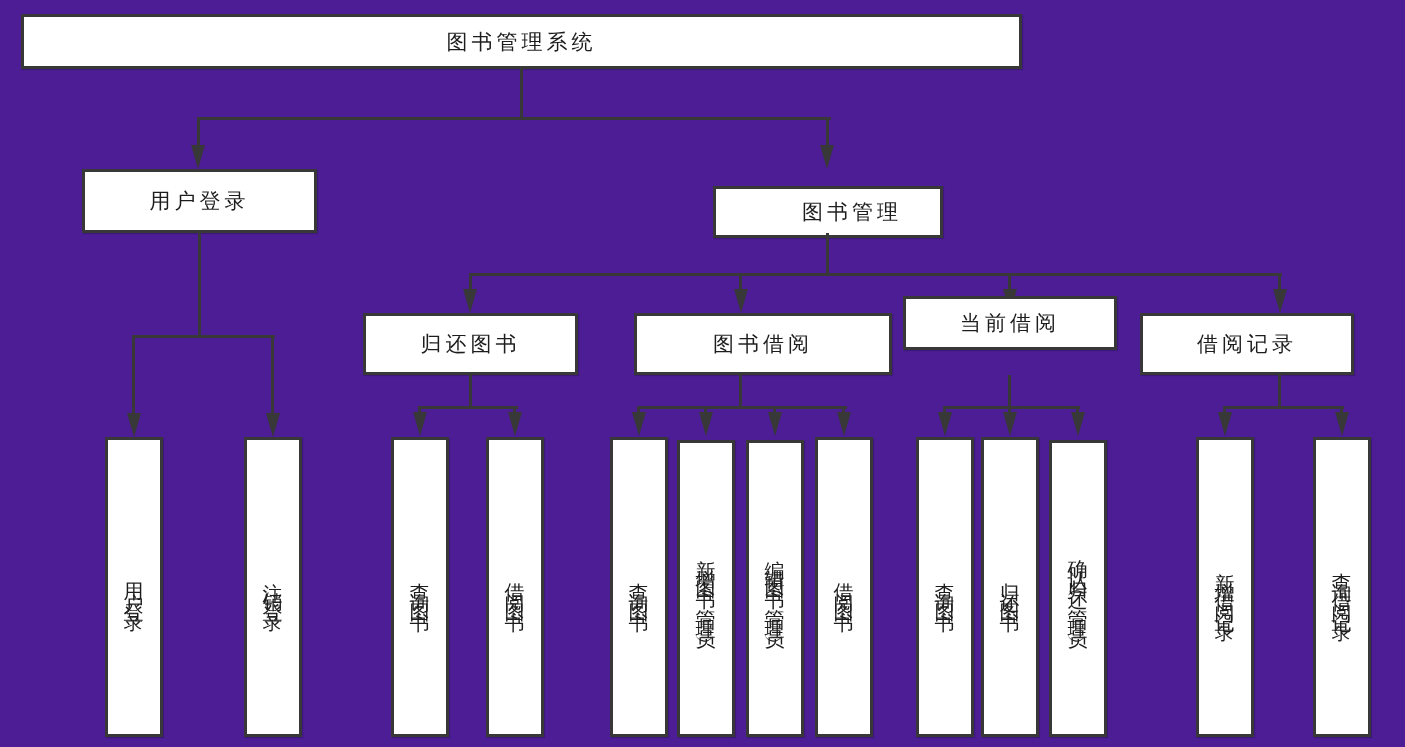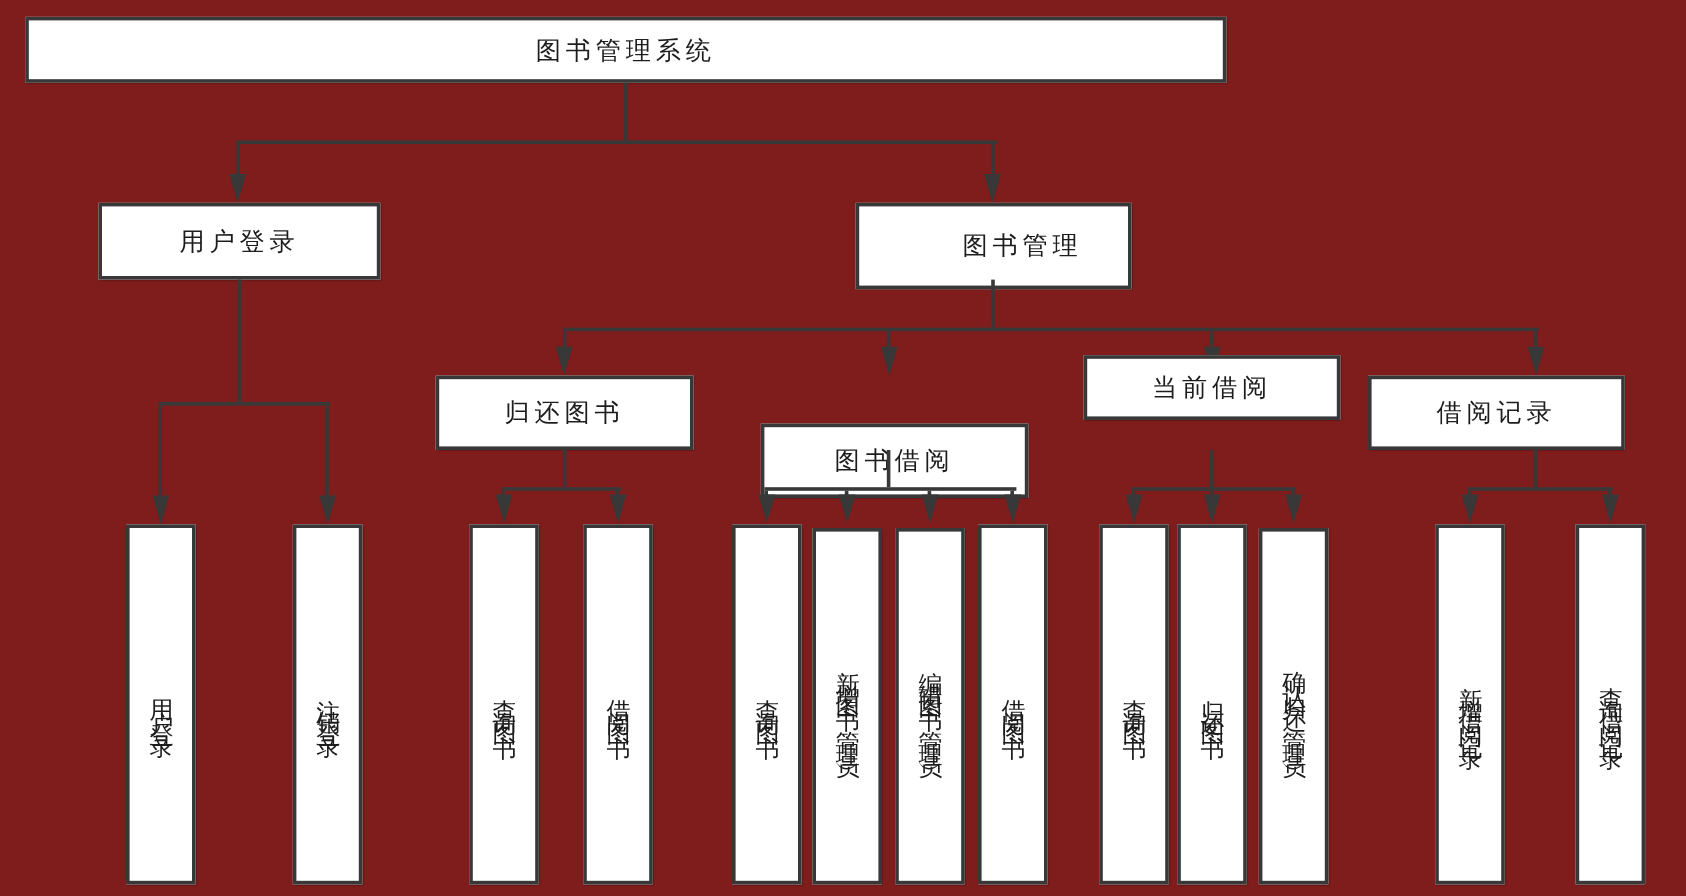--- a/index.html
+++ b/index.html
@@ -1,17 +1,17 @@
 <!DOCTYPE html>
 <html><head>
 <meta charset="utf-8">
 <style>
   html,body{margin:0;padding:0;background:#ffffff;}
   #stage{
-    position:relative;width:1405px;height:747px;background:#7f1d1d;overflow:hidden;
+    position:relative;width:1405px;height:747px;background:#4c1d95;overflow:hidden;
     font-family:"Liberation Sans","DejaVu Sans",sans-serif;
   }
   .box{
     position:absolute;box-sizing:border-box;background:#ffffff;
     border:3px solid #383838;display:flex;align-items:center;justify-content:center;
     color:#1d1d1d;font-size:21px;letter-spacing:4px;white-space:nowrap;
     box-shadow:1px 1px 1px rgba(0,0,0,0.18);
   }
   .vbox{
     position:absolute;box-sizing:border-box;background:#ffffff;
@@ -48,21 +48,21 @@
   <div class="vl" style="left:520px;top:69px;height:48px;"></div>
   <div class="hl" style="left:197px;top:117px;width:634px;"></div>
   <div class="vl" style="left:197px;top:120px;height:26px;"></div>
   <div class="arr" style="left:191px;top:145px;"></div>
   <div class="vl" style="left:826px;top:120px;height:26px;"></div>
   <div class="arr" style="left:820px;top:145px;"></div>
 
   <div class="box" style="left:82px;top:169px;width:235px;height:64px;">
     <span>用户登录</span>
   </div>
-  <div class="box" style="left:713px;top:169px;width:230px;height:72px;padding-left:48px;">
+  <div class="box" style="left:713px;top:186px;width:230px;height:52px;padding-left:48px;">
     <span>图书管理</span>
   </div>
 
   <div class="vl" style="left:198px;top:233px;height:102px;"></div>
   <div class="hl" style="left:132px;top:335px;width:143px;"></div>
   <div class="vl" style="left:132px;top:338px;height:75px;"></div>
   <div class="arr" style="left:127px;top:413px;"></div>
   <div class="vl" style="left:271px;top:338px;height:75px;"></div>
   <div class="arr" style="left:266px;top:413px;"></div>
 
@@ -73,21 +73,21 @@
   <div class="vl" style="left:739px;top:276px;height:14px;"></div>
   <div class="arr" style="left:734px;top:289px;"></div>
   <div class="vl" style="left:1008px;top:276px;height:14px;"></div>
   <div class="arr" style="left:1003px;top:289px;"></div>
   <div class="vl" style="left:1278px;top:276px;height:14px;"></div>
   <div class="arr" style="left:1273px;top:289px;"></div>
 
   <div class="box" style="left:363px;top:313px;width:215px;height:62px;">
     <span>归还图书</span>
   </div>
-  <div class="box" style="left:634px;top:313px;width:223px;height:62px;margin-top:40px;">
+  <div class="box" style="left:634px;top:313px;width:258px;height:62px;">
     <span>图书借阅</span>
   </div>
   <div class="box" style="left:903px;top:296px;width:214px;height:54px;">
     <span>当前借阅</span>
   </div>
   <div class="box" style="left:1140px;top:313px;width:214px;height:62px;">
     <span>借阅记录</span>
   </div>
 
   <div class="vl" style="left:469px;top:375px;height:31px;"></div>

